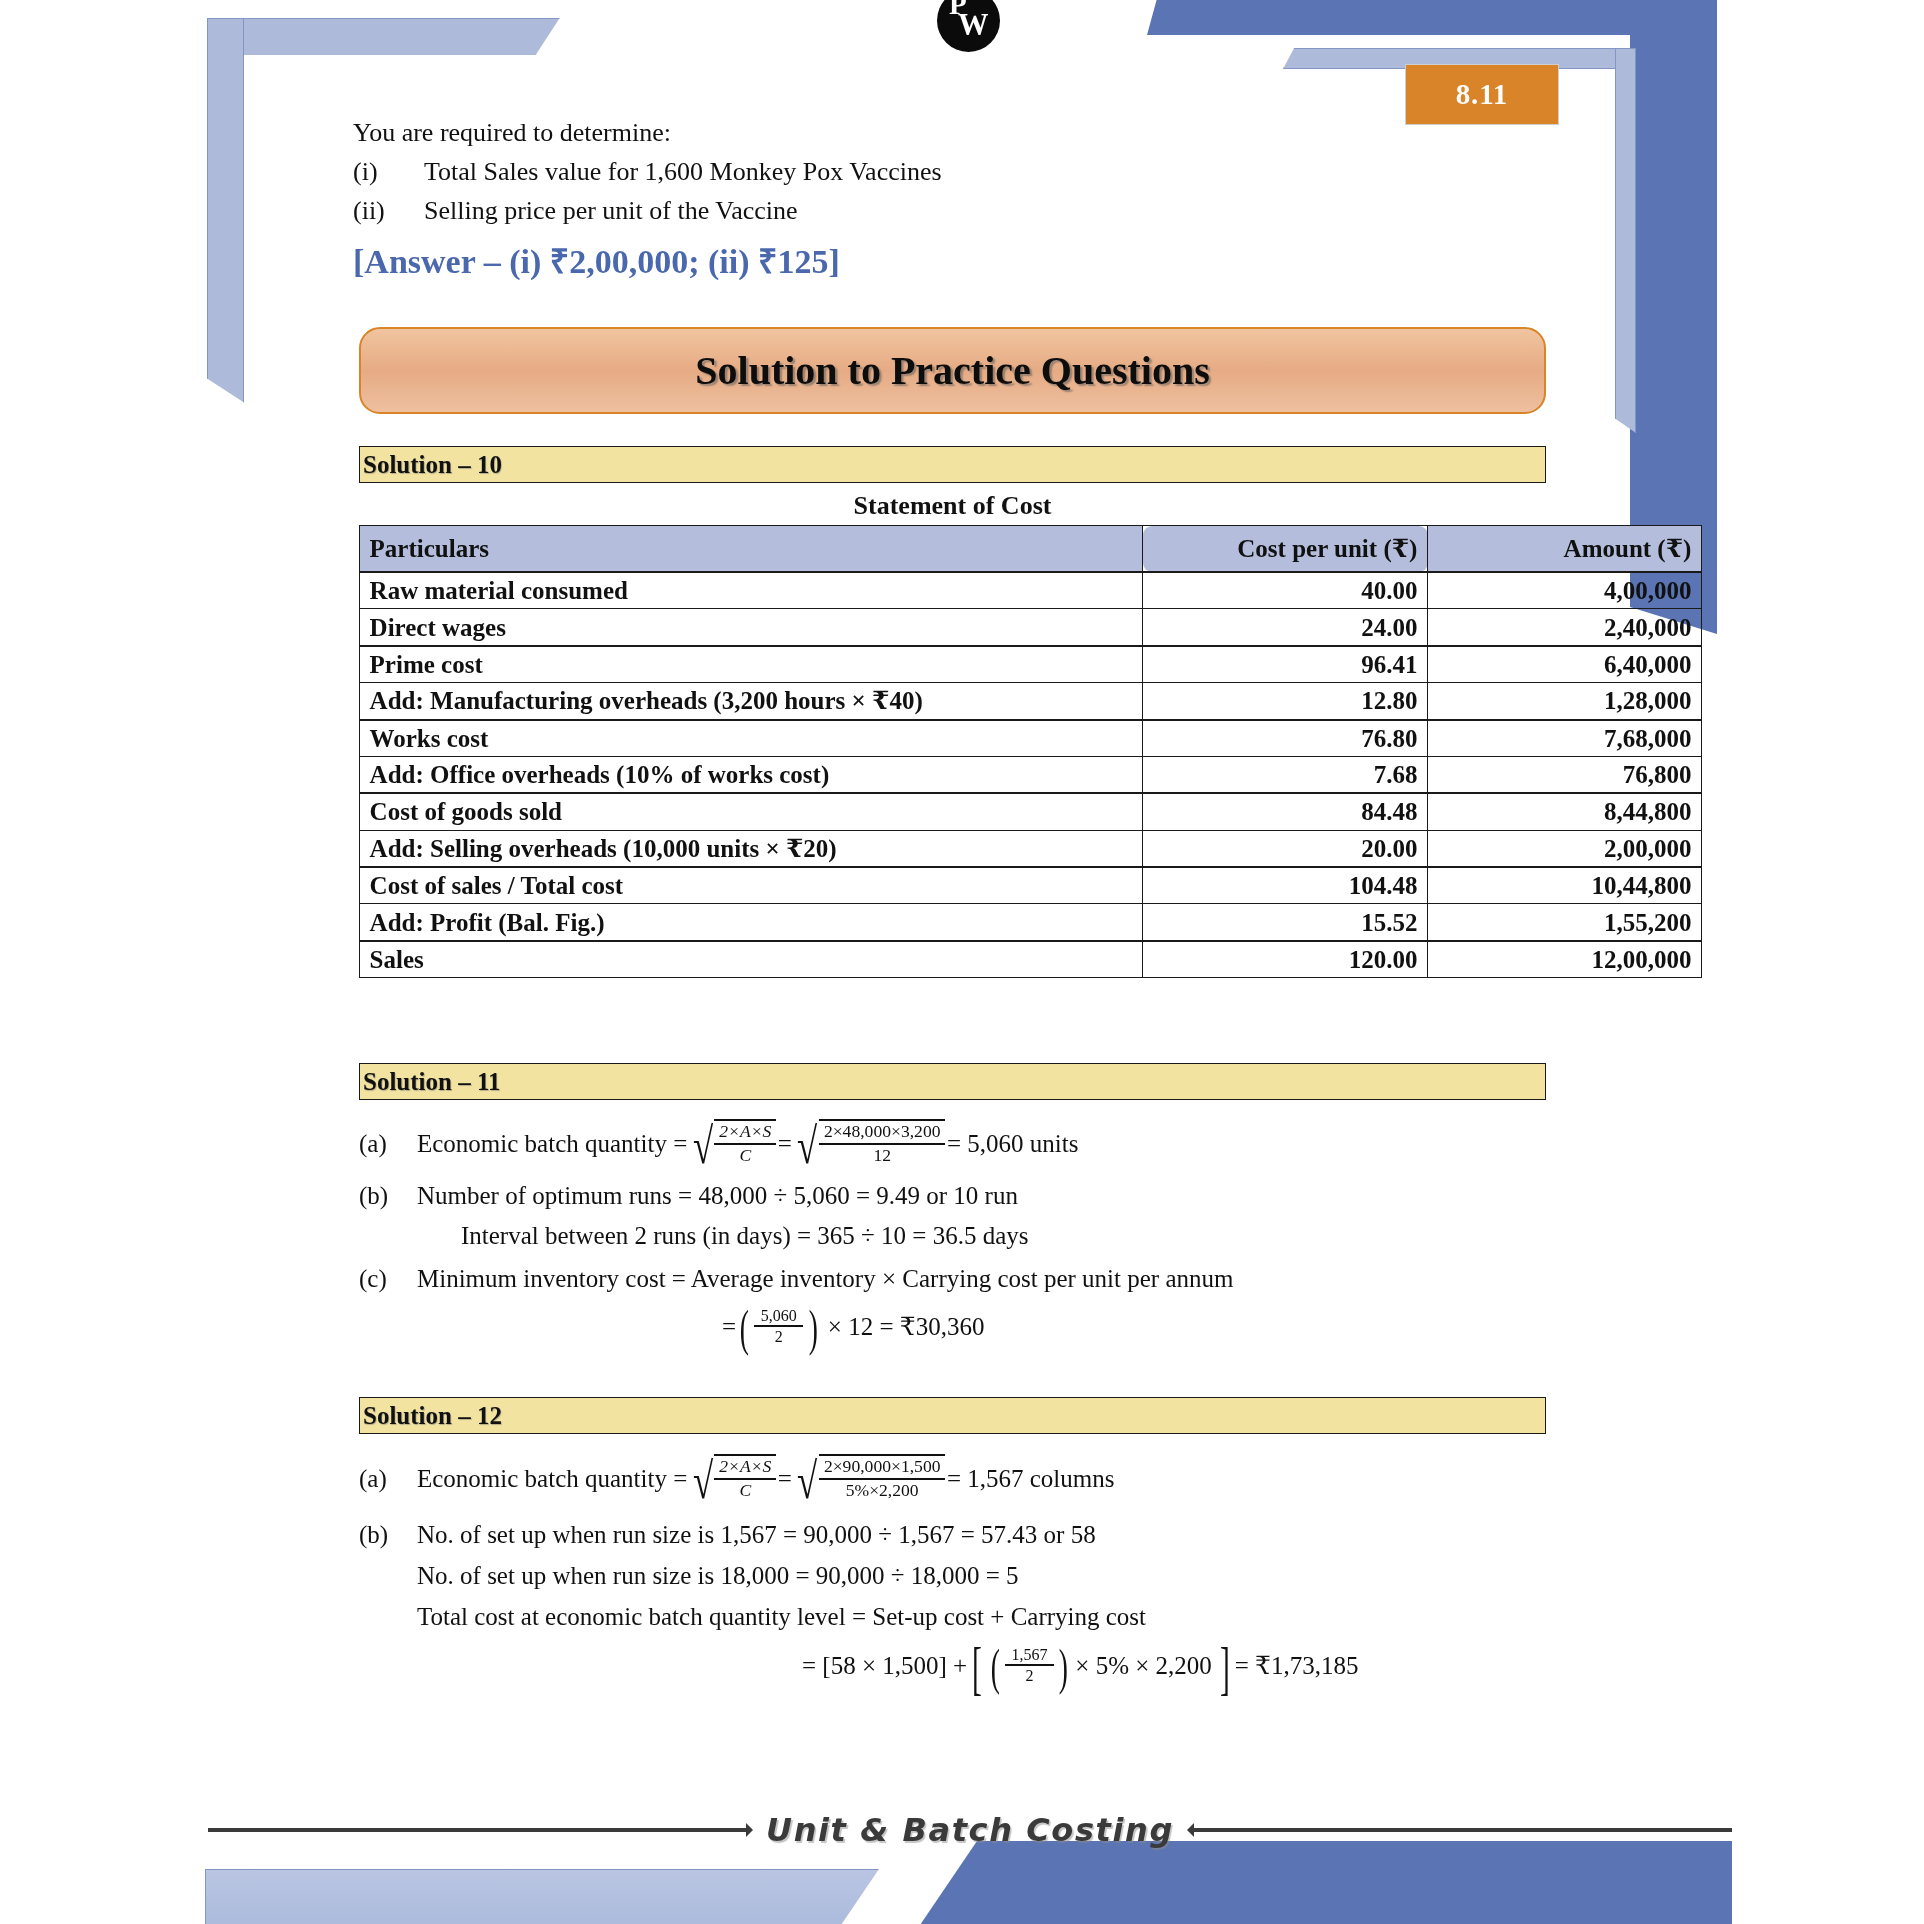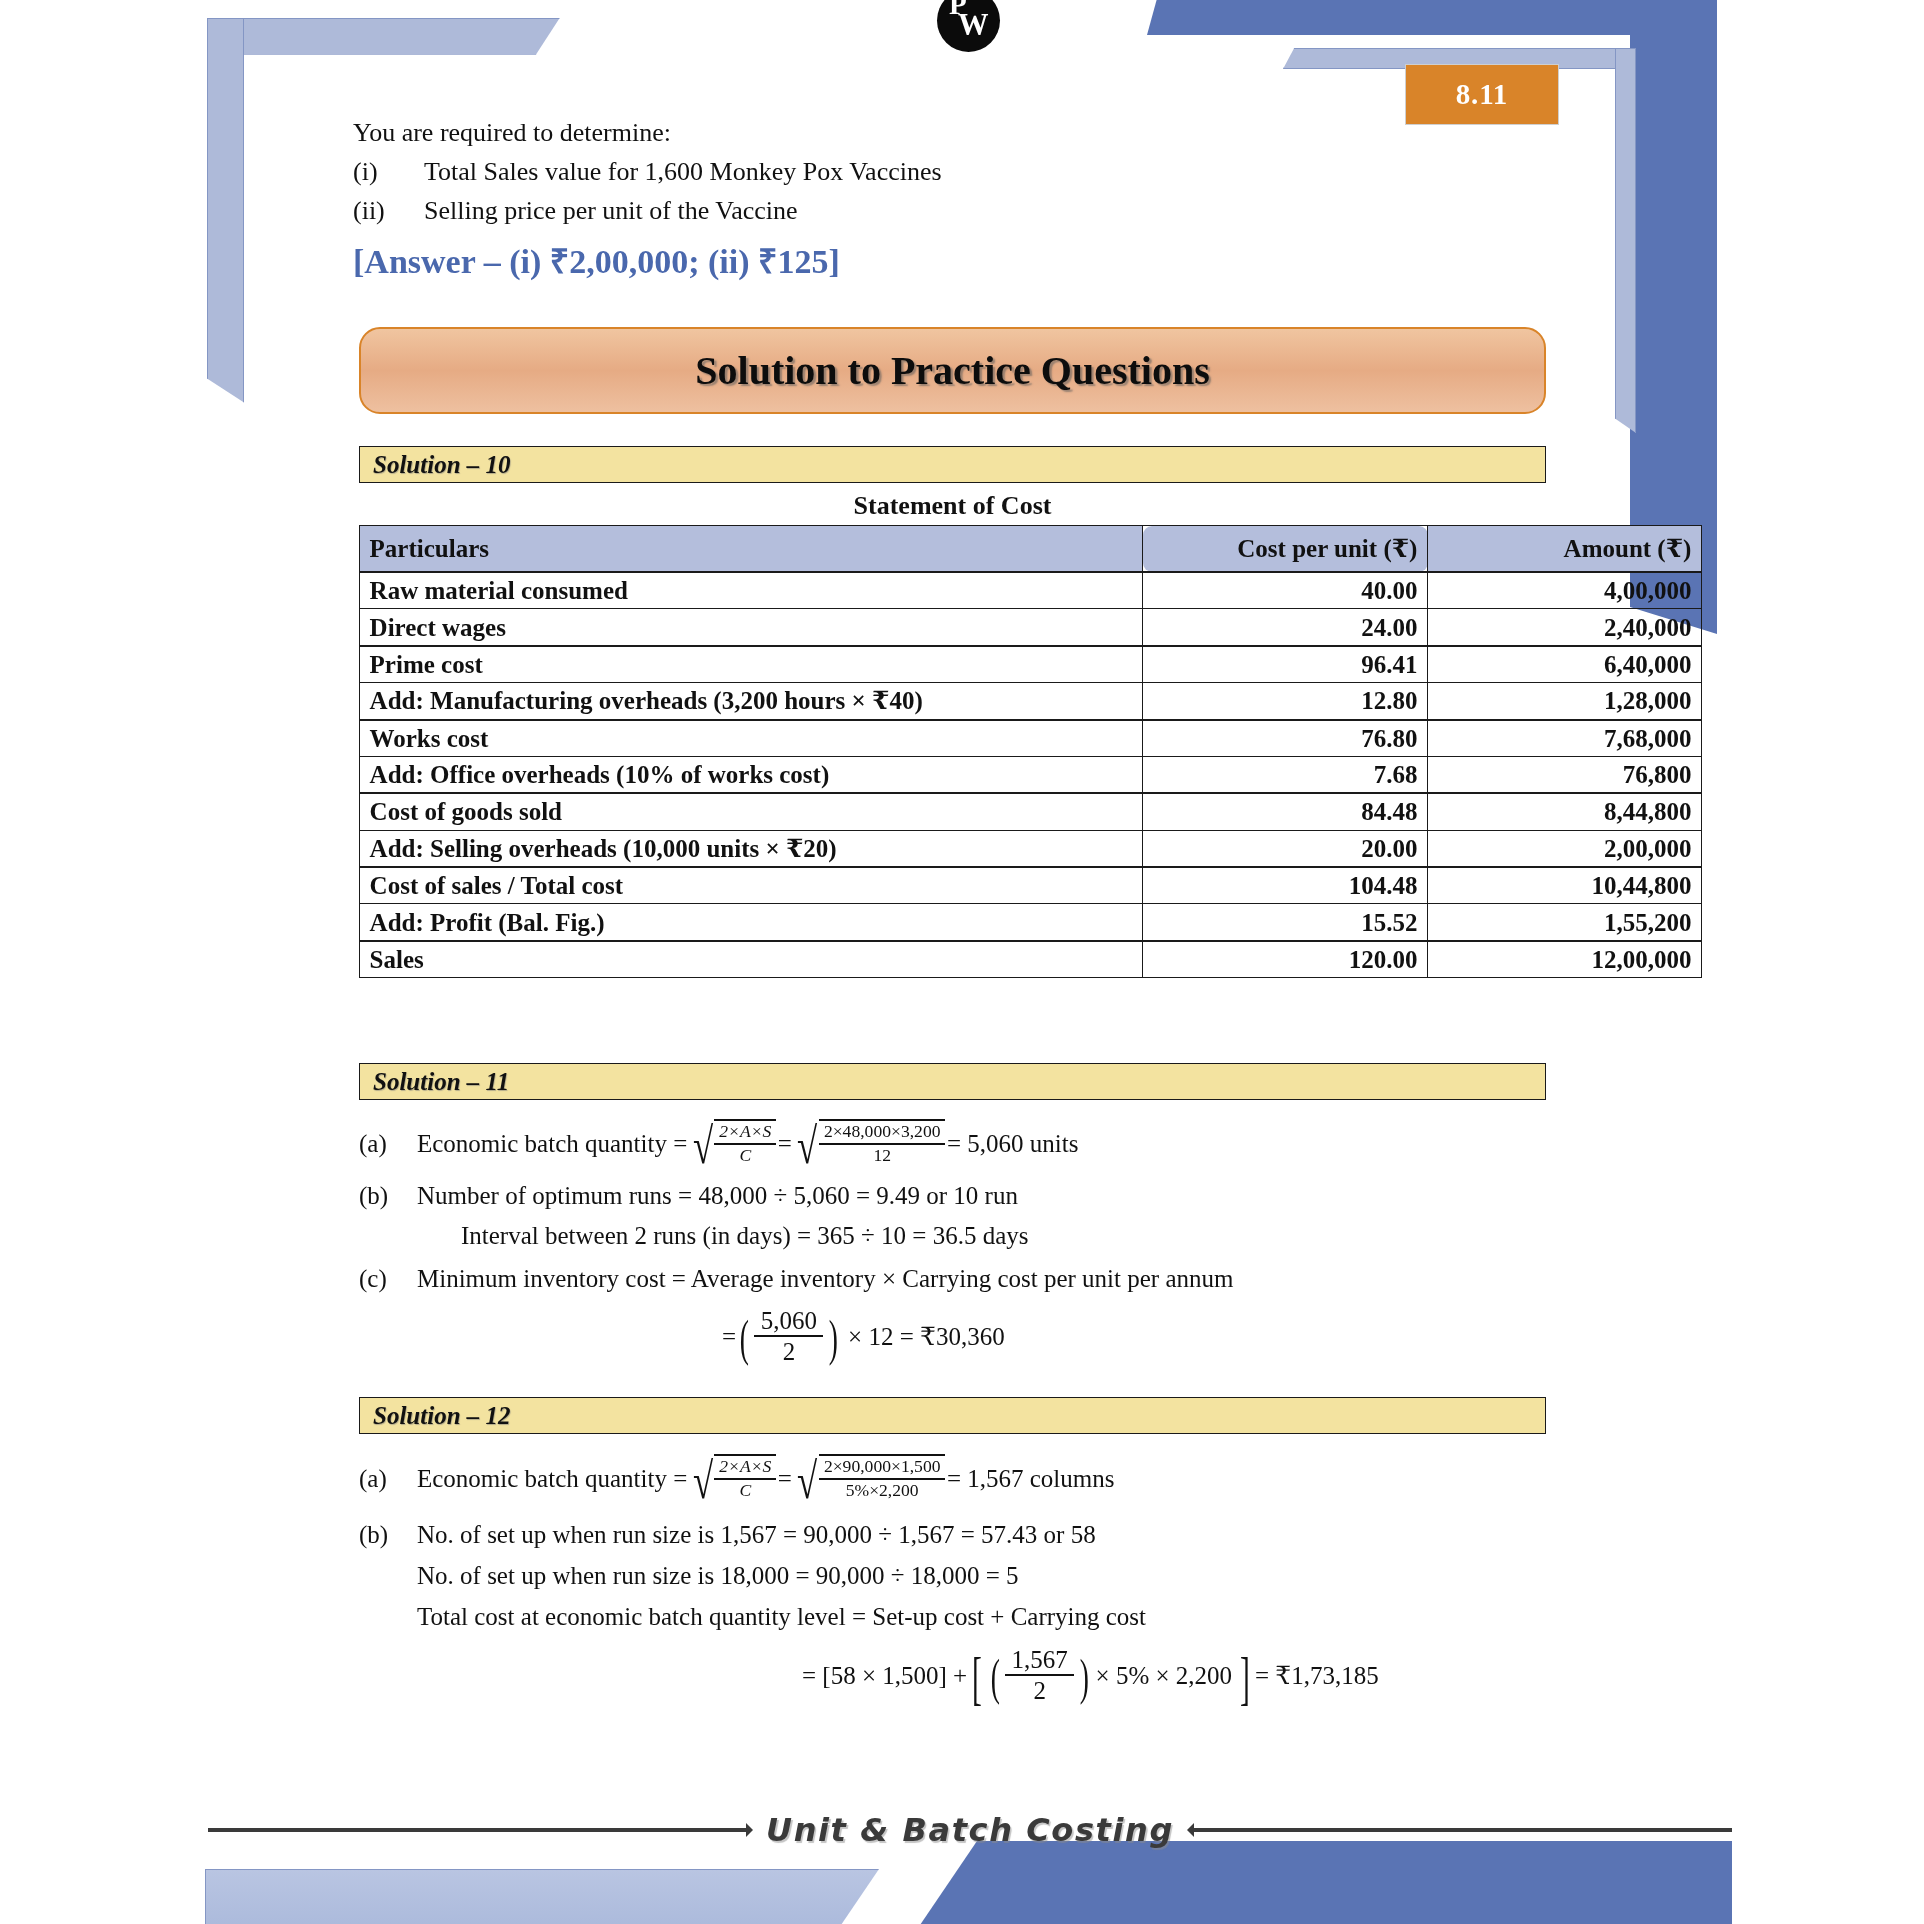--- a/index.html
+++ b/index.html
@@ -71,22 +71,22 @@
      background:linear-gradient(180deg,#f0c5a0 0%,#e6ab84 50%,#eec0a0 100%);
      display:flex;align-items:center;justify-content:center;}
   #banner .btxt{font-size:40px;font-weight:bold;color:#0d0d0d;
      font-family:"Liberation Serif",serif;
      text-shadow:2.4px 2.4px 1.6px rgba(90,90,90,.55);}
 
   
   .sol-bar{position:absolute;left:359px;width:1187px;height:37px;
      background:#f3e3a0;border:1.6px solid #1a1a1a;box-sizing:border-box;
      display:flex;align-items:center;}
-  .sol-bar span{font-size:25px;font-weight:bold;color:#111;padding-left:13px;
-     font-family:"Liberation Serif",serif;text-shadow:0.8px 0.8px 0.8px rgba(120,120,120,.5);font-style:italic;}
+  .sol-bar span{font-size:25px;font-weight:bold;color:#111;padding-left:3px;
+     font-family:"Liberation Serif",serif;text-shadow:0.8px 0.8px 0.8px rgba(120,120,120,.5);}
   #sol10{top:446px;}
   #sol11{top:1063px;}
   #sol12{top:1397px;}
 
   
   #tbl-title{position:absolute;left:359px;top:491px;width:1187px;text-align:center;
      font-size:26px;font-weight:bold;color:#111;}
   table{position:absolute;left:359px;top:525px;width:1343px;border-collapse:collapse;
      font-size:25px;color:#111;}
   table th,table td{border:1.6px solid #1a1a1a;padding:3.2px 9.6px;font-weight:bold;
@@ -109,21 +109,21 @@
   .sqrt{display:inline-flex;align-items:stretch;margin:0 1.6px;}
   .sqrt .radical{font-size:51px;line-height:.82;transform:scaleX(.72);
      display:inline-block;margin-right:-2.4px;position:relative;top:4.8px;}
   .frac{display:inline-flex;flex-direction:column;align-items:center;
      vertical-align:middle;font-size:17.6px;line-height:1.12;
      border-top:2.4px solid #111;padding-top:0;margin-top:-1.6px;}
   .frac .nu{padding:0.8px 4.8px 0.8px 4.8px;border-bottom:2px solid #111;}
   .frac .de{padding:0.8px 4.8px;font-style:italic;}
 
   .pfrac{display:inline-flex;flex-direction:column;align-items:center;
-     vertical-align:middle;font-size:25px;line-height:1.1;margin:0 1.6px;}
+     vertical-align:middle;font-size:16px;line-height:1.1;margin:0 1.6px;}
   .pfrac .nu{border-bottom:2px solid #111;padding:0 6.4px 0.8px;}
   .pfrac .de{padding:0.8px 6.4px 0;}
   .paren{font-size:50px;line-height:.55;transform:scaleX(.55);display:inline-block;
      position:relative;top:2.4px;}
   .bracket{font-size:59px;line-height:.5;transform:scaleX(.5);display:inline-block;
      position:relative;top:3.2px;}
 
   
   #footer{position:absolute;left:208px;top:1811px;width:1524px;
      display:flex;align-items:center;}

